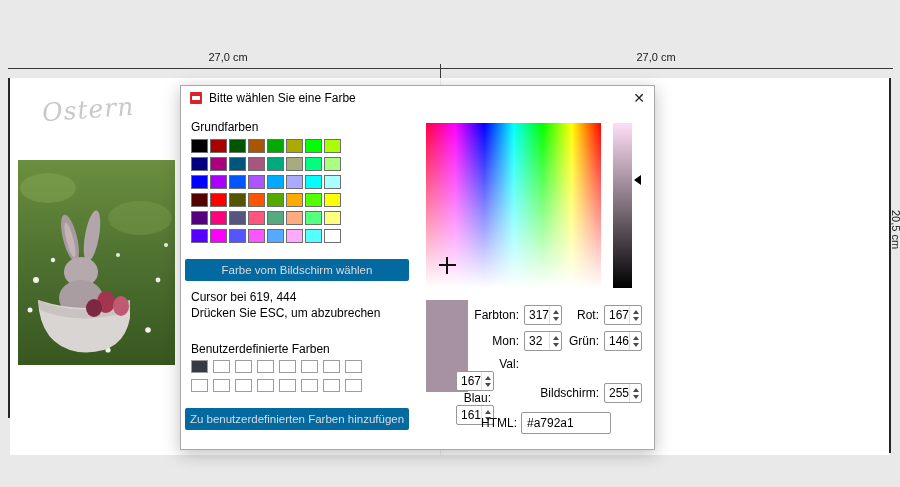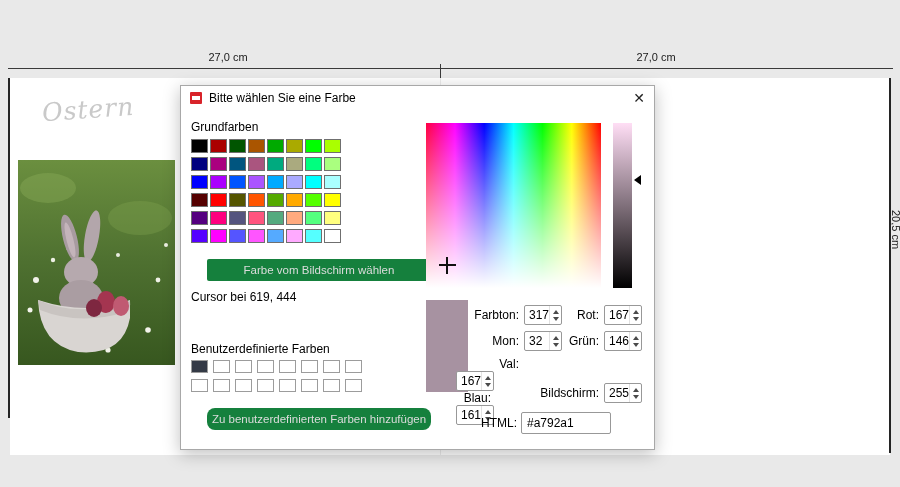--- a/index.html
+++ b/index.html
@@ -29,23 +29,23 @@
 
   .sec-label{position:absolute;left:10px;color:#000;}
   .lbl-basic{top:34px;}
   .lbl-custom{top:256px;}
   .color-grid{position:absolute;left:10px;display:grid;}
   .basic-grid{top:53px;grid-template-columns:repeat(8,17px);grid-auto-rows:14px;column-gap:2px;row-gap:4px;}
   .custom-grid{top:274px;grid-template-columns:repeat(8,17px);grid-auto-rows:13px;column-gap:5px;row-gap:6px;}
   .swatch{border:1px solid #6f6f6f;box-sizing:border-box;}
   .custom-grid .swatch{border-color:#9c9c9c;}
 
-  .dlg-btn{position:absolute;left:26px;width:224px;height:22px;background:#15803d;color:#dcdcdc;font-size:11.5px;display:flex;align-items:center;justify-content:center;border-radius:2px;white-space:nowrap;}
+  .dlg-btn{position:absolute;left:4px;width:224px;height:22px;background:#0369a1;color:#dcdcdc;font-size:11.5px;display:flex;align-items:center;justify-content:center;border-radius:2px;white-space:nowrap;}
   .btn-pick{top:173px;}
-  .btn-add{top:322px;border-radius:8px;}
+  .btn-add{top:322px;}
   .status-line{position:absolute;left:10px;color:#000;}
   .st1{top:204px;}
   .st2{top:220px;}
 
   .hs-square{position:absolute;left:245px;top:37px;width:175px;height:165px;
     background:linear-gradient(to bottom,rgba(255,255,255,0) 0%,#ffffff 100%),
                linear-gradient(to right,#ff0040 0%,#ff00ff 16.6%,#0000ff 33.3%,#00ffff 50%,#00ff00 66.6%,#ffff00 83.3%,#ff0000 100%);}
   .crosshair{position:absolute;left:13px;top:134px;width:17px;height:17px;}
   .crosshair::before{content:"";position:absolute;left:0;top:7px;width:17px;height:2px;background:#111;}
   .crosshair::after{content:"";position:absolute;left:7px;top:0;width:2px;height:17px;background:#111;}
@@ -173,20 +173,21 @@
       <div class="swatch" style="background: rgb(85, 85, 255);"></div>
       <div class="swatch" style="background: rgb(255, 85, 255);"></div>
       <div class="swatch" style="background: rgb(85, 170, 255);"></div>
       <div class="swatch" style="background: rgb(255, 170, 255);"></div>
       <div class="swatch" style="background: rgb(85, 255, 255);"></div>
       <div class="swatch" style="background: rgb(255, 255, 255);"></div>
     </div>
 
   <div class="dlg-btn btn-pick">Farbe vom Bildschirm wählen</div>
   <div class="status-line st1">Cursor bei 619, 444</div>
+  <div class="status-line st2">Drücken Sie ESC, um abzubrechen</div>
 
   <div class="sec-label lbl-custom">Benutzerdefinierte Farben</div>
   <div class="color-grid custom-grid">
       <div class="swatch" style="background: rgb(52, 58, 70);"></div>
       <div class="swatch" style="background: rgb(255, 255, 255);"></div>
       <div class="swatch" style="background: rgb(255, 255, 255);"></div>
       <div class="swatch" style="background: rgb(255, 255, 255);"></div>
       <div class="swatch" style="background: rgb(255, 255, 255);"></div>
       <div class="swatch" style="background: rgb(255, 255, 255);"></div>
       <div class="swatch" style="background: rgb(255, 255, 255);"></div>

